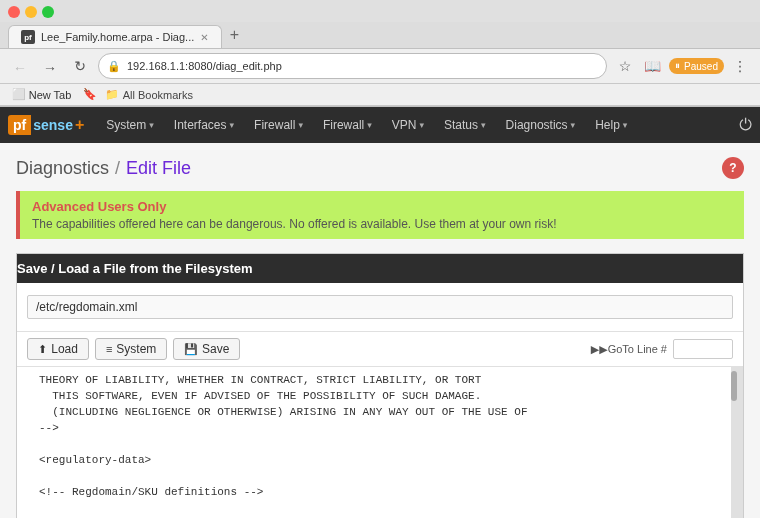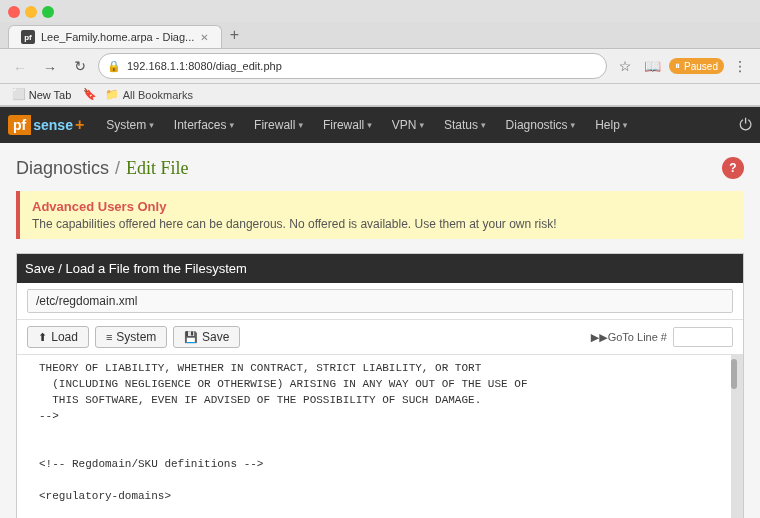--- a/index.html
+++ b/index.html
@@ -44,32 +44,32 @@
     .nav-item { color: #ccc; font-size: 12px; padding: 8px 10px; cursor: pointer; display: flex; align-items: center; gap: 3px; white-space: nowrap; }
     .nav-arrow { font-size: 9px; color: #aaa; }
     .nav-right { margin-left: auto; }
     .power-icon { color: #ccc; font-size: 16px; cursor: pointer; }
 
     
     .page-content { background: #f5f5f5; padding: 14px 16px; }
     .breadcrumb { display: flex; align-items: center; gap: 6px; font-size: 18px; margin-bottom: 12px; }
     .breadcrumb-parent { color: #555; font-weight: 500; }
     .breadcrumb-sep { color: #888; }
-    .breadcrumb-current { color: #4d7c0f; font-weight: 500; font-family: Liberation Serif, serif; }
+    .breadcrumb-current { color: #6d28d9; font-weight: 500; }
     .breadcrumb-help { margin-left: auto; width: 22px; height: 22px; background: #d9534f; border-radius: 50%; display: flex; align-items: center; justify-content: center; color: #fff; font-size: 12px; font-weight: bold; cursor: pointer; }
 
     
-    .warning-box { border-left: 4px solid #d9534f; background: #fef9c3; padding: 8px 12px; margin-bottom: 14px; }
+    .warning-box { border-left: 4px solid #d9534f; background: #bef264; padding: 8px 12px; margin-bottom: 14px; }
     .warning-title { color: #d9534f; font-weight: bold; font-size: 13px; margin-bottom: 3px; }
     .warning-text { color: #555; font-size: 12px; }
 
     
     .file-panel { background: #fff; border: 1px solid #ccc; }
-    .file-panel-header { background: #2d2d2d; color: #fff; font-weight: normal; font-size: 13px; padding: 7px 8px; }
-    .file-path-row { padding: 6px 10px; border-bottom: 1px solid #e0e0e0; }
+    .file-panel-header { background: #2d2d2d; color: #fff; font-weight: bold; font-size: 13px; padding: 7px 0; }
+    .file-path-row { padding: 12px 10px; border-bottom: 1px solid #e0e0e0; }
     .file-path-input { width: 100%; border: 1px solid #ccc; padding: 4px 8px; font-size: 12px; border-radius: 2px; background: #f9f9f9; color: #333; outline: none; }
 
     .file-actions { display: flex; align-items: center; padding: 6px 10px; gap: 6px; border-bottom: 1px solid #e0e0e0; }
     .action-btn { display: flex; align-items: center; gap: 4px; padding: 3px 10px; font-size: 12px; border: 1px solid #bbb; border-radius: 3px; background: #f5f5f5; cursor: pointer; color: #333; }
     .action-btn-icon { font-size: 11px; }
     .goto-section { margin-left: auto; display: flex; align-items: center; gap: 6px; font-size: 12px; color: #333; }
     .goto-label { font-size: 11px; color: #555; display: flex; align-items: center; gap: 2px; }
     .goto-input { width: 60px; border: 1px solid #ccc; padding: 2px 4px; font-size: 12px; border-radius: 2px; }
 
     
@@ -215,24 +215,25 @@
         <span>Save</span>
       </button>
       <div class="goto-section">
         <span class="goto-label">▶▶GoTo Line #</span>
         <input class="goto-input" type="text" style="">
       </div>
     </div>
 
     <div class="code-editor" id="code-editor">
       <div class="code-line">THEORY OF LIABILITY, WHETHER IN CONTRACT, STRICT LIABILITY, OR TORT</div>
+        <div class="code-line">  THIS SOFTWARE, EVEN IF ADVISED OF THE POSSIBILITY OF SUCH DAMAGE.</div>
         <div class="code-line">  (INCLUDING NEGLIGENCE OR OTHERWISE) ARISING IN ANY WAY OUT OF THE USE OF</div>
-        <div class="code-line">  THIS SOFTWARE, EVEN IF ADVISED OF THE POSSIBILITY OF SUCH DAMAGE.</div>
         <div class="code-line">--&gt;</div>
         <div class="code-line">&nbsp;</div>
+        <div class="code-line">&lt;regulatory-data&gt;</div>
         <div class="code-line">&nbsp;</div>
         <div class="code-line">&lt;!-- Regdomain/SKU definitions --&gt;</div>
         <div class="code-line">&nbsp;</div>
         <div class="code-line">&lt;regulatory-domains&gt;</div>
         <div class="code-scrollbar">
         <div class="code-scrollbar-thumb"></div>
       </div>
     </div>
   </div>
 </div>

